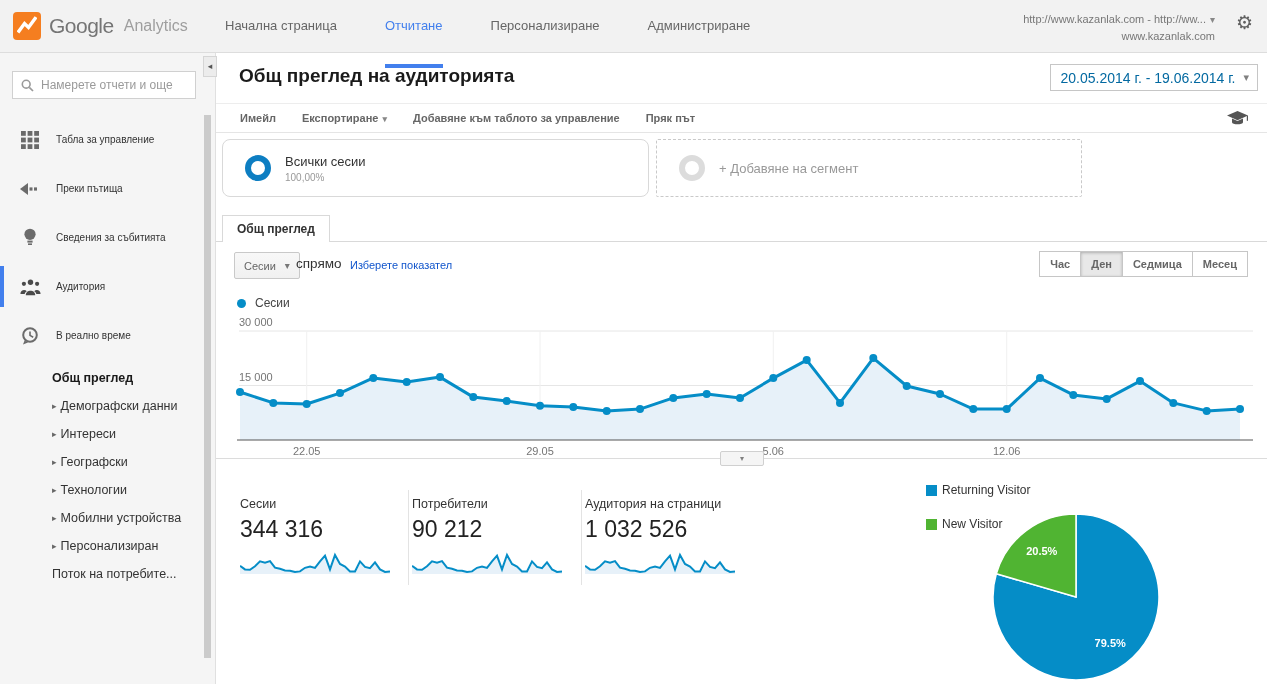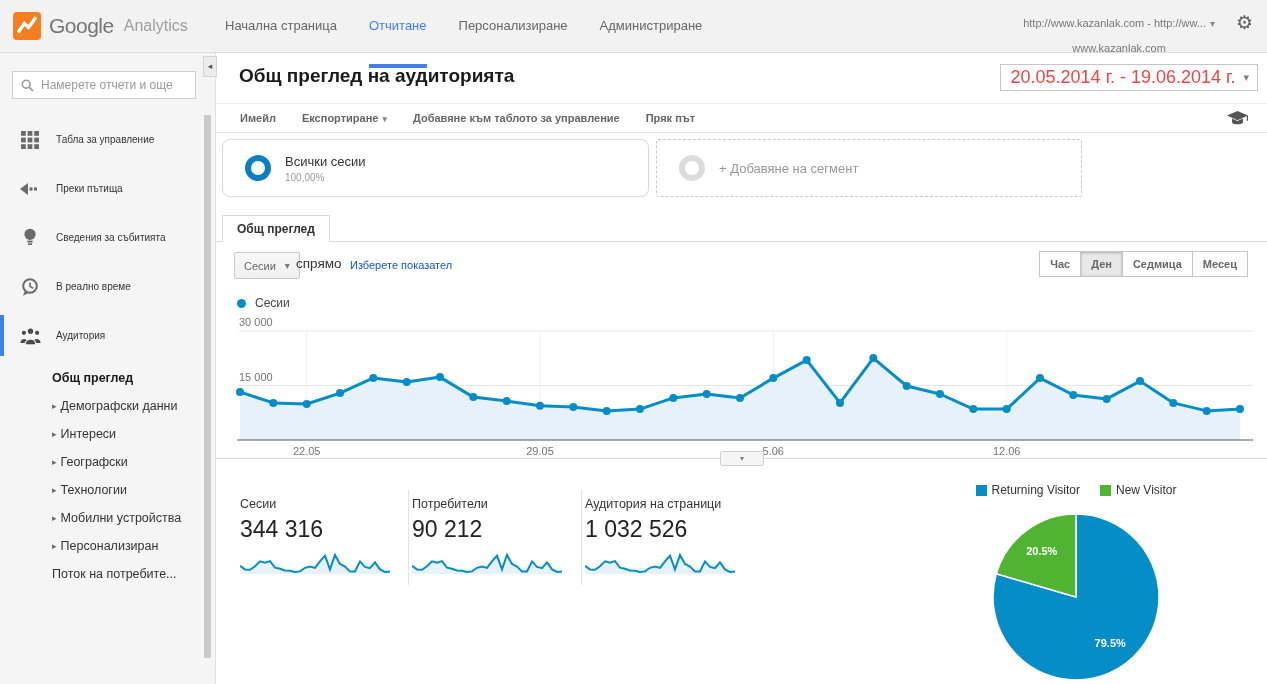--- a/index.html
+++ b/index.html
@@ -5,25 +5,25 @@
   * { margin:0; padding:0; box-sizing:border-box; }
   html,body { width:1267px; height:684px; overflow:hidden; }
   body { font-family:"Liberation Sans",sans-serif; background:#fff; position:relative; color:#333; }
 
   
   .header { position:absolute; top:0; left:0; right:0; height:53px; background:#f2f2f2; border-bottom:1px solid #ddd; z-index:5; }
   .logo { position:absolute; left:13px; top:12px; display:flex; align-items:center; gap:8px; cursor:pointer; }
   .logo-mark { width:28px; height:28px; background:#f57e20; border-radius:4px; display:flex; align-items:center; justify-content:center; }
   .logo-google { font-size:21px; color:#757575; letter-spacing:-0.5px; }
   .logo-analytics { font-size:16px; color:#9e9e9e; margin-left:2px; }
-  .nav { position:absolute; left:225px; top:0; height:68px; display:flex; gap:32px; }
+  .nav { position:absolute; left:225px; top:0; height:68px; display:flex; gap:48px; }
   .nav-item { font-size:13px; color:#666; line-height:51px; position:relative; cursor:pointer; white-space:nowrap; }
   .nav-item.active { color:#427fed; }
   .nav-item.active::after { content:""; position:absolute; left:0; right:0; bottom:0; height:4px; background:#427fed; }
-  .account { position:absolute; right:52px; top:11px; text-align:center; font-size:11px; color:#777; line-height:24px; cursor:pointer; }
+  .account { position:absolute; right:52px; top:11px; text-align:right; font-size:11px; color:#777; line-height:16px; cursor:pointer; }
   .account .caret { color:#888; margin-left:4px; font-size:10px; }
   .gear { position:absolute; right:14px; top:13px; font-size:19px; color:#5f5f5f; cursor:pointer; line-height:1; }
 
   
   .sidebar { position:absolute; top:53px; left:0; width:216px; bottom:0; background:#f5f5f5; border-right:1px solid #e0e0e0; }
   .search-box { position:absolute; left:12px; top:18px; width:184px; height:28px; background:#fff; border:1px solid #d0d0d0; display:flex; align-items:center; padding:0 6px 0 8px; }
   .search-box svg { flex:none; }
   .search-box input { border:none; outline:none; background:transparent; font-family:"Liberation Sans",sans-serif; font-size:12px; color:#444; margin-left:7px; width:150px; }
   .search-box input::placeholder { color:#9a9a9a; }
   .sb-list { position:absolute; top:62px; left:0; right:0; }
@@ -37,21 +37,21 @@
   .sb-child .tri { color:#666; font-size:9px; margin-right:4px; vertical-align:1px; }
   .sb-child sup { font-size:8.5px; color:#e87109; font-weight:bold; letter-spacing:0.3px; }
   .sb-scrollbar { position:absolute; right:4px; top:62px; width:7px; height:543px; background:#cbcbcb; cursor:grab; }
   .collapse-btn { position:absolute; left:203px; top:56px; width:14px; height:21px; background:#ececec; border:1px solid #d5d5d5; font-size:9px; color:#555; text-align:center; line-height:19px; cursor:pointer; z-index:6; }
 
   
   .main { position:absolute; left:216px; top:53px; right:0; bottom:0; background:#fff; }
   .page-title { position:absolute; left:23px; top:12px; font-size:19px; font-weight:bold; color:#1a1a1a; }
   .title-row-line { position:absolute; left:0; right:0; top:50px; border-top:1px solid #ededed; }
   .date-box { position:absolute; right:9px; top:11px; height:27px; border:1px solid #c6c6c6; background:#fff; display:flex; align-items:center; padding:0 8px 0 10px; cursor:pointer; }
-  .date-box .date-text { font-size:18px; color:#ef4444; }
+  .date-box .date-text { font-size:14px; color:#0369a1; }
   .date-box .caret { color:#808080; font-size:11px; margin-left:8px; }
 
   .toolbar { position:absolute; left:0; right:0; top:50px; height:30px; border-bottom:1px solid #e5e5e5; display:flex; align-items:center; padding-left:24px; gap:26px; }
   .toolbar-item { font-size:11px; font-weight:bold; color:#666; cursor:pointer; white-space:nowrap; }
   .toolbar-item .caret { font-size:9px; color:#888; margin-left:4px; }
   .gradcap { position:absolute; right:18px; top:57px; cursor:pointer; }
 
   .segment-card { position:absolute; top:86px; height:58px; background:#fff; display:flex; align-items:center; padding-left:22px; cursor:pointer; }
   .segment-card.all { left:6px; width:427px; border:1px solid #d9d9d9; border-radius:8px; }
   .segment-card.add { left:440px; width:426px; border:1px dashed #c9c9c9; border-radius:2px; }
@@ -81,21 +81,21 @@
   .chart-divider { position:absolute; left:0; right:0; top:405px; border-top:1px solid #dcdcdc; }
   .chart-handle { position:absolute; left:504px; top:398px; width:44px; height:15px; background:#f5f5f5; border:1px solid #d0d0d0; border-radius:2px; font-size:8px; color:#808080; text-align:center; line-height:13px; cursor:pointer; z-index:2; }
 
   .summary { position:absolute; left:0; top:444px; }
   .summary-block { position:absolute; top:0; width:160px; cursor:pointer; }
   .summary-label { font-size:12.5px; color:#333; }
   .summary-value { font-size:23px; color:#222; margin-top:5px; white-space:nowrap; }
   .summary-spark { margin-top:6px; }
   .summary-sep { position:absolute; top:-7px; height:95px; border-left:1px solid #e3e3e3; }
 
-  .pie-legend { position:absolute; left:710px; top:430px; width:300px; display:flex; justify-content:center; gap:20px; }
+  .pie-legend { position:absolute; left:710px; top:430px; width:300px; display:flex; justify-content:center; gap:20px;flex-direction:column; }
   .pie-legend-item { display:flex; align-items:center; gap:5px; font-size:12px; color:#333; }
   .pie-legend-swatch { width:11px; height:11px; flex:none; }
   .pie-chart { position:absolute; left:776px; top:460px; }
 </style>
 </head>
 <body>
 
 <div class="header">
   <div class="logo">
     <div class="logo-mark">
@@ -163,44 +163,44 @@
           <svg width="14" height="19" viewBox="0 0 14 19">
             <g fill="#6b6b6b">
               <circle cx="7" cy="6.3" r="5.6"></circle>
               <rect x="4.4" y="12.6" width="5.2" height="2"></rect>
               <rect x="5" y="15.4" width="4" height="1.6"></rect>
             </g>
           </svg>
         </span>
         <span>Сведения за събитията</span>
       </div>
-      <div class="sb-item">
-        <span class="sb-icon">
-          <svg width="18" height="18" viewBox="0 0 18 18">
-            <circle cx="9" cy="8" r="6.8" fill="none" stroke="#6b6b6b" stroke-width="2"></circle>
-            <path d="M9 4.4 V8.4 L12.2 10.2" fill="none" stroke="#6b6b6b" stroke-width="1.6"></path>
-            <path d="M3.6 13.6 L2 17.6 L7 15.4 Z" fill="#6b6b6b"></path>
-          </svg>
-        </span>
-        <span>В реално време</span>
-      </div>
       <div class="sb-item active">
         <span class="sb-icon">
           <svg width="21" height="18" viewBox="0 0 21 18">
             <g fill="#4a4a4a">
               <circle cx="10.5" cy="4.2" r="2.7"></circle>
               <path d="M5.8 17.2 C5.8 11.4 15.2 11.4 15.2 17.2 Z"></path>
               <circle cx="3.9" cy="5.8" r="2.1"></circle>
               <path d="M0.4 16 C0.4 11.8 5 11.2 6.8 13.2 C5.1 14.3 4.8 15.1 4.7 16 Z"></path>
               <circle cx="17.1" cy="5.8" r="2.1"></circle>
               <path d="M20.6 16 C20.6 11.8 16 11.2 14.2 13.2 C15.9 14.3 16.2 15.1 16.3 16 Z"></path>
             </g>
           </svg>
         </span>
         <span>Аудитория</span>
+      </div>
+      <div class="sb-item">
+        <span class="sb-icon">
+          <svg width="18" height="18" viewBox="0 0 18 18">
+            <circle cx="9" cy="8" r="6.8" fill="none" stroke="#6b6b6b" stroke-width="2"></circle>
+            <path d="M9 4.4 V8.4 L12.2 10.2" fill="none" stroke="#6b6b6b" stroke-width="1.6"></path>
+            <path d="M3.6 13.6 L2 17.6 L7 15.4 Z" fill="#6b6b6b"></path>
+          </svg>
+        </span>
+        <span>В реално време</span>
       </div>
       <div class="sb-children">
         <div class="sb-child active">Общ преглед</div>
         <div class="sb-child"><span class="tri">▸</span>Демографски данни</div>
         <div class="sb-child"><span class="tri">▸</span>Интереси</div>
         <div class="sb-child"><span class="tri">▸</span>Географски</div>
         <div class="sb-child"><span class="tri">▸</span>Технологии</div>
         <div class="sb-child"><span class="tri">▸</span>Мобилни устройства</div>
         <div class="sb-child"><span class="tri">▸</span>Персонализиран</div>
         <div class="sb-child">Поток на потребите...</div>

